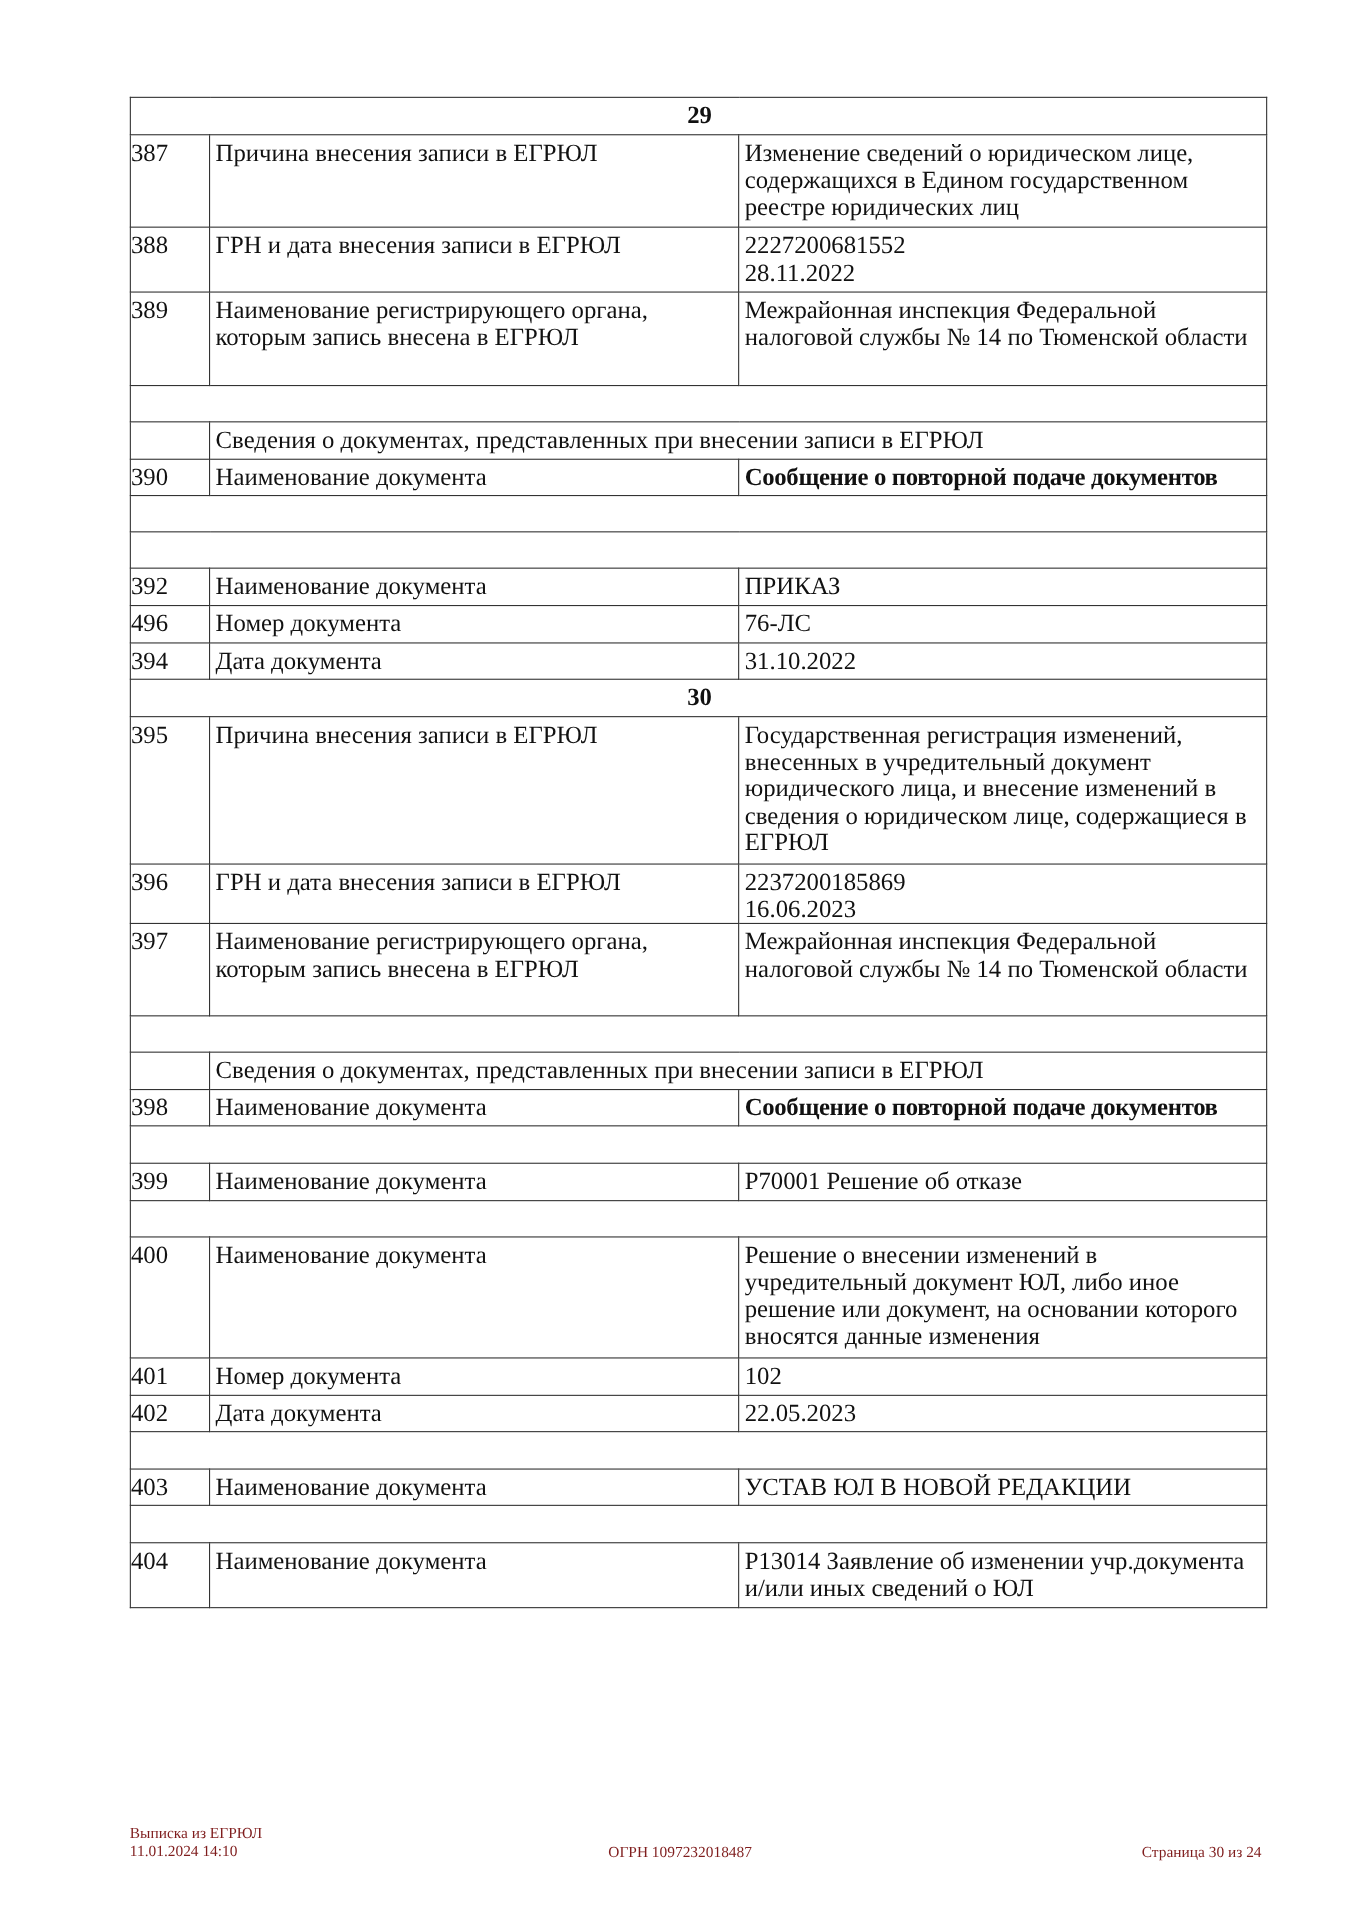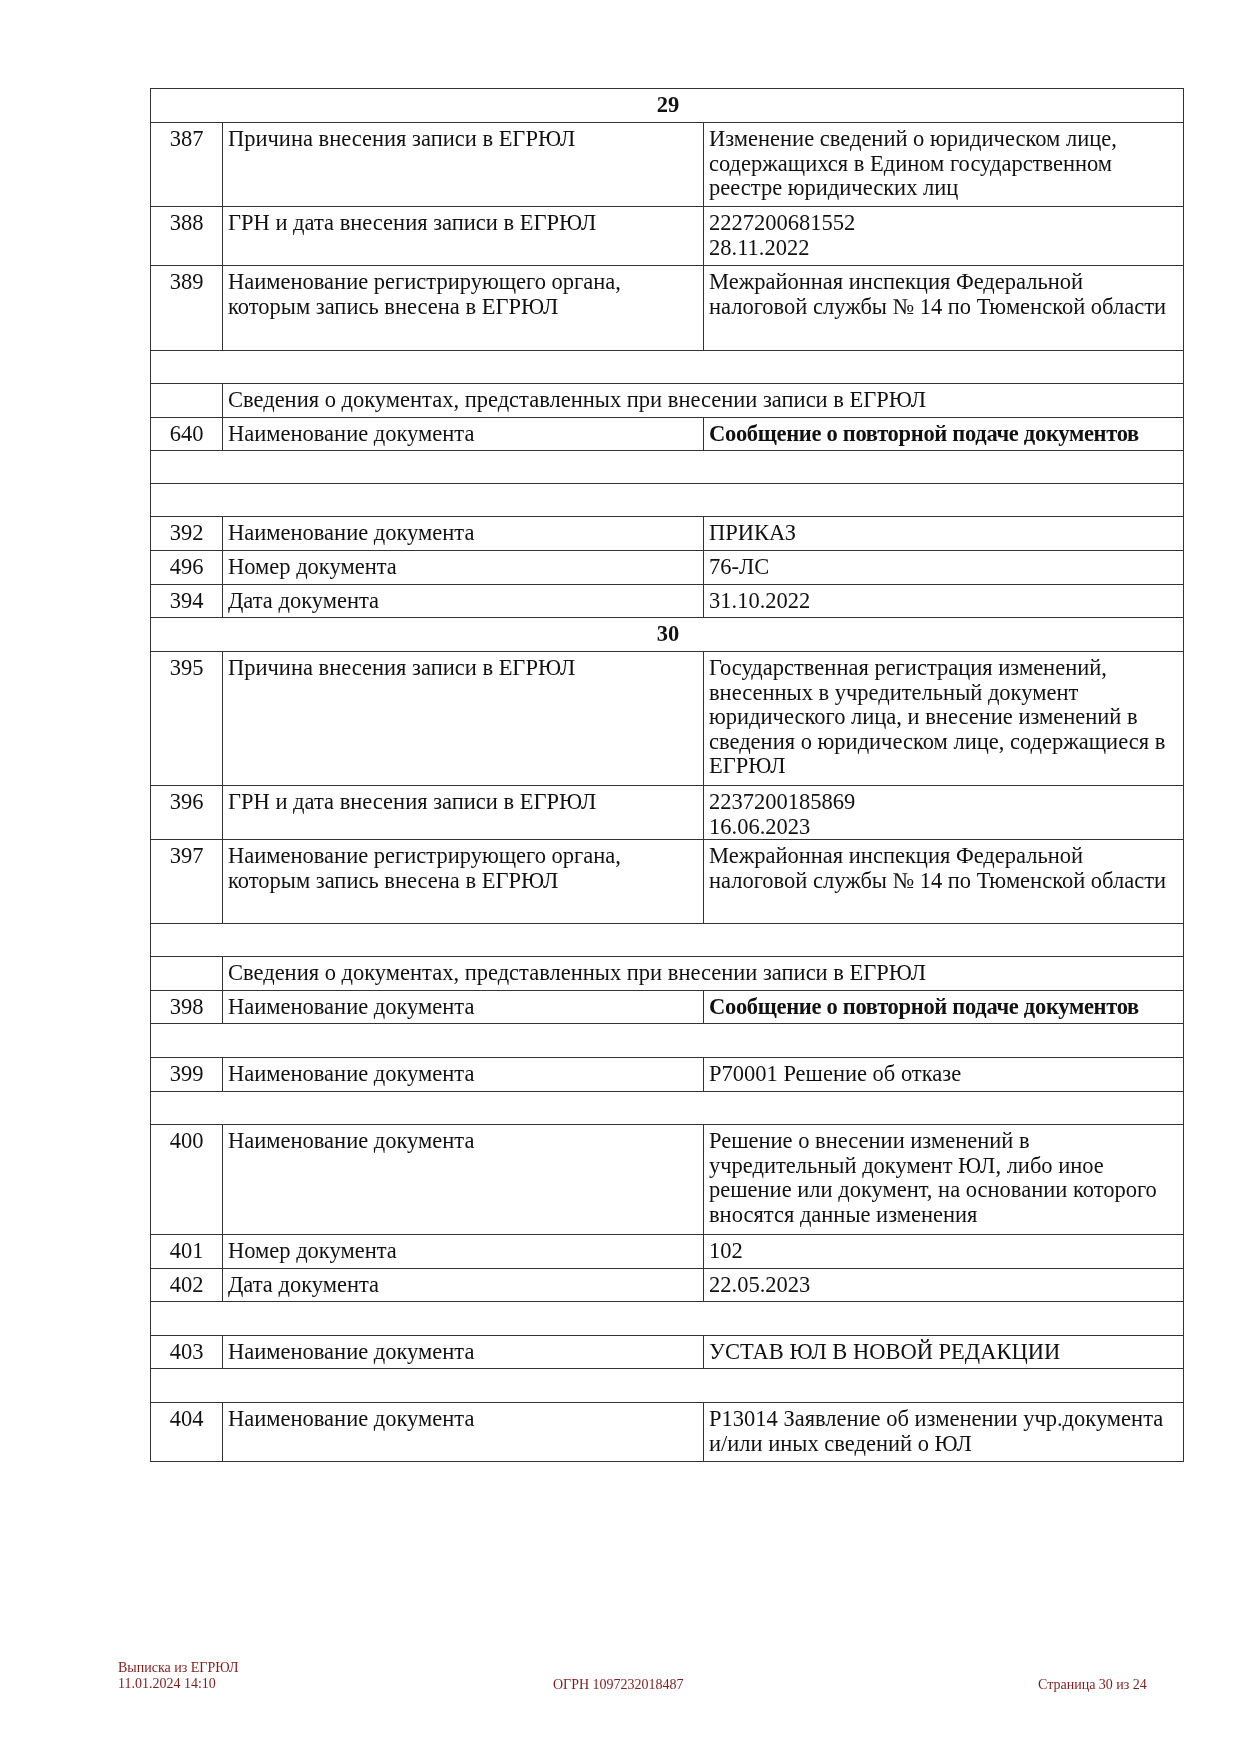--- a/index.html
+++ b/index.html
@@ -1,25 +1,25 @@
 <!DOCTYPE html>
 <html><head>
 <meta charset="utf-8">
 <style>
   html, body { margin:0; padding:0; background:#ffffff; }
   body { width:1240px; height:1755px; position:relative; overflow:hidden;
          font-family:"Liberation Serif", "DejaVu Serif", serif; color:#111; }
   .tbl { position:absolute; left:118px; top:88px; width:1033px;
-         border-collapse:collapse; table-layout:fixed;margin-left:32px; }
+         border-collapse:collapse; table-layout:fixed; }
   .tbl td { border:1.3px solid #333; padding:0 3px 0 5px; font-size:22.5px;
             line-height:24.5px; vertical-align:top; overflow:hidden; }
   .tbl col.c-num { width:72px; }
   .tbl col.c-label { width:481px; }
   .tbl col.c-value { width:480px; }
-  .num { text-align:center; padding:4px 0 0 0 !important; }
+  .num { padding:4px 0 0 0 !important; }
   .lab, .val { padding-top:4px !important; }
   .sec { text-align:center; font-weight:bold; padding-top:4px !important; }
   .blank { }
   .val.tight { letter-spacing:-0.3px; white-space:nowrap;font-weight:bold; }
   .footer { position:absolute; font-family:"Liberation Serif", serif; font-size:14px;
             line-height:16px; color:#7f1d1d; }
   .f-left { left:118px; top:1660px; }
   .f-mid { left:553px; top:1677px; }
   .f-right { left:1038px; top:1677px; }
 </style>
@@ -54,21 +54,21 @@
       <td class="val">Межрайонная инспекция Федеральной налоговой службы № 14 по Тюменской области</td>
     </tr>
     <tr style="height:33px">
         <td colspan="3" class="blank"></td>
       </tr>
     <tr style="height:34px">
       <td class="num"></td>
       <td colspan="2" class="lab">Сведения о документах, представленных при внесении записи в ЕГРЮЛ</td>
     </tr>
     <tr style="height:33px">
-      <td class="num">640</td>
+      <td class="num">390</td>
       <td class="lab">Наименование документа</td>
       <td class="val tight">Сообщение о повторной подаче документов</td>
     </tr>
     <tr style="height:33px">
         <td colspan="3" class="blank"></td>
       </tr>
     <tr style="height:33px">
         <td colspan="3" class="blank"></td>
       </tr>
     <tr style="height:34px">

